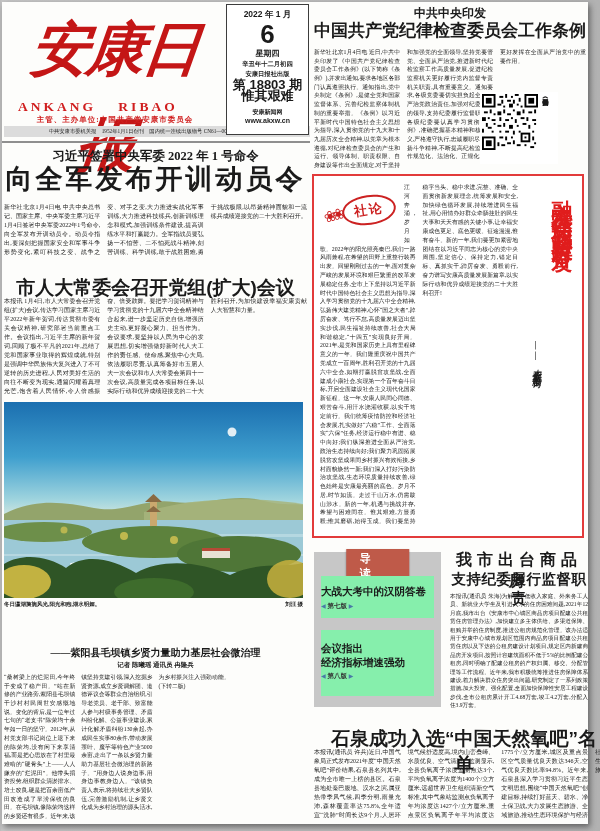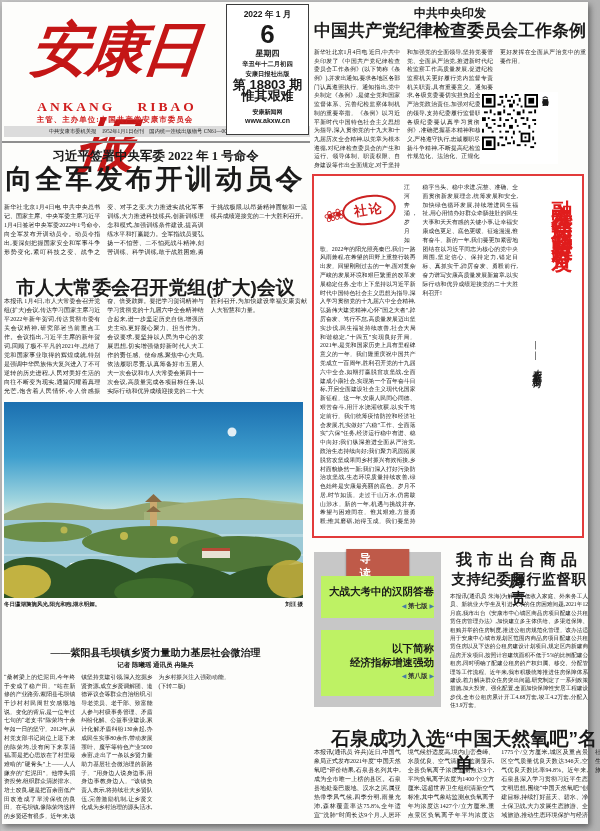--- a/index.html
+++ b/index.html
@@ -10,22 +10,22 @@
           background:#fdfdfb; box-shadow:2px 3px 6px rgba(0,0,0,.45); }
   .abs { position:absolute; }
   .ctr { text-align:center; }
   .just { text-align:justify; text-justify:inter-ideograph; }
   .sans { font-family:"Liberation Sans","DejaVu Sans",sans-serif; }
 
   
   .mast-title { left:6px; top:0px; width:214px; height:94px; color:#c41616;
     font-size:58px; font-weight:900; font-style:italic; letter-spacing:-2px;
     line-height:96px; text-align:center; transform:skewX(-6deg); }
-  .mast-latin { left:8px; top:97px; width:214px; color:#d01f1f; font-weight:900;
-    font-size:13.5px; letter-spacing:3px; word-spacing:16px; text-align:center; }
+  .mast-latin { left:16px; top:97px; width:214px; color:#d01f1f; font-weight:900;
+    font-size:13.5px; letter-spacing:3px; word-spacing:16px; }
   .mast-slogan { left:6px; top:113px; width:214px; color:#d01f1f; font-weight:700;
     font-size:7.5px; text-align:center; letter-spacing:1px; }
   .mast-strip { left:2px; top:124px; width:306px; height:11px; background:#dcdcdc;
     font-size:5.3px; line-height:11px; text-align:center; color:#222; }
   .datebox { left:224px; top:2px; width:83px; height:131px; border:1.5px solid #3c3c3c;
     background:#fff; text-align:center; padding-top:4px; }
   .db-ym { font-size:8.5px; font-weight:700; }
   .db-day { font-size:26px; font-weight:700; line-height:27px; }
   .db-wd { font-size:8px; font-weight:700; }
   .db-s { font-size:6.3px; font-weight:700; line-height:10px; }
@@ -83,22 +83,22 @@
   .shelun-vert { flex:1; height:100%; writing-mode:vertical-rl; padding-left:2px; }
   .vert-head { font-size:21px; font-weight:900; color:#e01d1d; letter-spacing:4px; }
   .vert-sub { font-size:8.5px; font-weight:700; padding-top:158px; margin-right:5px;
     font-style:italic; letter-spacing:2px; }
 
   
   .daodu { left:312px; top:550px; width:127px; height:155px; background:#c7c7c7; }
   .daodu-badge { position:absolute; left:50%; top:-3px; transform:translateX(-50%);
     background:#bf5a49; color:#fff; font-weight:900; font-size:11px;
     letter-spacing:6px; padding:2px 8px 2px 14px; box-shadow:0 1px 2px rgba(0,0,0,.3); }
-  .daodu-box { position:absolute; left:7px; right:7px; background:#bef264;
-    text-align:right; }
+  .daodu-box { position:absolute; left:7px; right:7px; background:#86efac;
+    text-align:left; }
   .daodu-h { font-size:10.5px; font-weight:900; line-height:1.3; white-space:pre-line; }
   .daodu-nav { margin-top:3px; font-size:6.5px; font-weight:700; color:#333; }
   .tri { color:#4a7aa6; font-size:6px; }
 
   
   .hs-l1 { left:448px; top:548px; width:138px; font-size:16px; font-weight:900;
     letter-spacing:5px; }
   .hs-l2 { left:448px; top:568px; width:138px; font-size:14.5px; font-weight:900;
     letter-spacing:0.5px; }
   .hs-body { left:448px; top:590px; width:138px; height:108px; }
@@ -292,21 +292,21 @@
     <div class="daodu-badge">导 读</div>
     <div class="daodu-box" style="top:24px; height:42px; padding-top:9px;">
       <div class="daodu-h" style="white-space: pre-line;">大战大考中的汉阴答卷</div>
       <div class="daodu-nav">
         <span class="tri">◀</span>
         <span>第七版</span>
         <span class="tri">▶</span>
       </div>
     </div>
     <div class="daodu-box" style="top:78px; height:66px; padding-top:12px;">
-      <div class="daodu-h" style="white-space: pre-line;">以下简称
+      <div class="daodu-h" style="white-space: pre-line;">会议指出
 经济指标增速强劲</div>
       <div class="daodu-nav">
         <span class="tri">◀</span>
         <span>第八版</span>
         <span class="tri">▶</span>
       </div>
     </div>
   </div>
 
   <div class="abs hs-l1 ctr">我市出台商品房</div>

